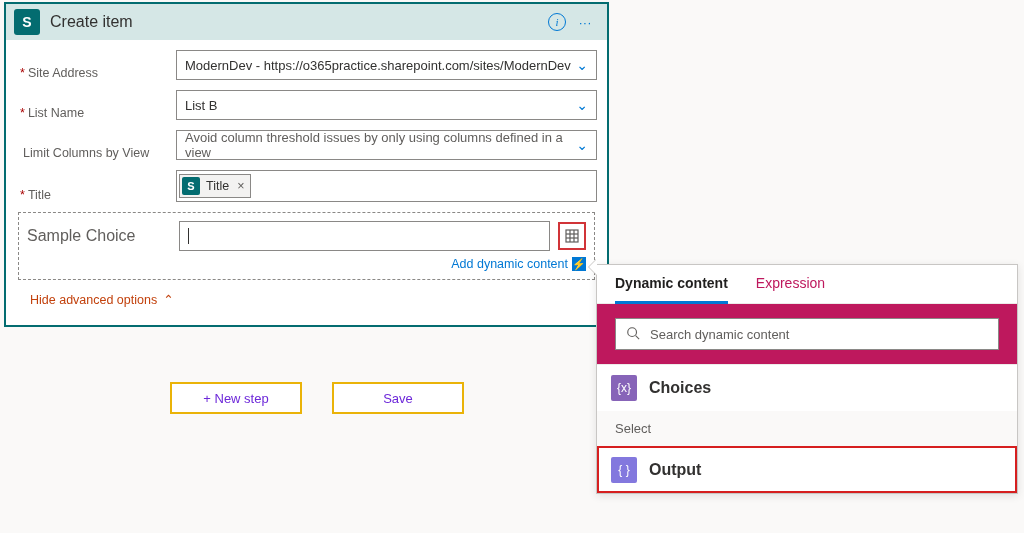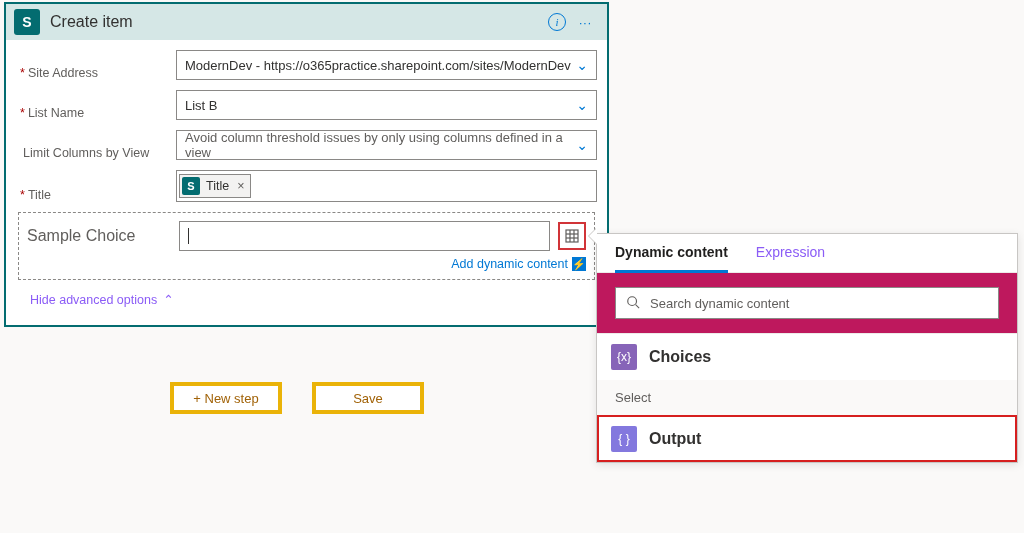--- a/index.html
+++ b/index.html
@@ -28,29 +28,29 @@
     .dashed-inner { display: flex; align-items: flex-start; }
     .sample-label { width: 152px; padding-top: 6px; font-size: 16px; color: #605e5c; }
     .sample-right { flex: 1; }
     .sample-input-wrap { display: flex; align-items: center; gap: 8px; }
     .sample-input { flex: 1; height: 30px; border: 1px solid #8a8886; padding: 0 8px; display: flex; align-items: center; }
     .sample-input .cursor { width: 1px; height: 16px; background: #323130; }
     .picker-btn { width: 28px; height: 28px; border: 2px solid #d13438; display: flex; align-items: center; justify-content: center; color: #605e5c; }
     .add-dyn { text-align: right; margin-top: 6px; font-size: 12.5px; color: #0078d4; }
     .add-dyn .plus { display: inline-block; width: 14px; height: 14px; background: #0078d4; color: #fff; text-align: center; line-height: 14px; font-size: 11px; margin-left: 4px; }
     
-    .hide-adv { padding: 12px 14px 14px 14px; color: #8b5cf6; font-size: 12.5px; display: flex; align-items: center; gap: 6px; }
+    .hide-adv { padding: 12px 14px 14px 14px; color: #c2410c; font-size: 12.5px; display: flex; align-items: center; gap: 6px; }
     
     .footer-btns { position: absolute; left: 170px; top: 382px; display: flex; gap: 30px; }
-    .footer-btn { width: 112px; height: 32px; border: 4px solid #eab308; background: #fff; display: flex; align-items: center; justify-content: center; font-size: 13px; color: #a16207; cursor: pointer; }
+    .footer-btn { width: 132px; height: 32px; border: 2px solid #eab308; background: #fff; display: flex; align-items: center; justify-content: center; font-size: 13px; color: #6d28d9; cursor: pointer; }
     
-    .flyout { position: absolute; left: 596px; top: 233px; width: 422px; background: #fff; border: 1px solid #c8c6c4; box-shadow: 0 2px 8px rgba(0,0,0,0.1); }
+    .flyout { position: absolute; left: 596px; top: 264px; width: 422px; background: #fff; border: 1px solid #c8c6c4; box-shadow: 0 2px 8px rgba(0,0,0,0.1); }
     .flyout::before { content: ""; position: absolute; left: -8px; top: -6px; width: 0; height: 0; border-top: 8px solid transparent; border-bottom: 8px solid transparent; border-right: 8px solid #fff; filter: drop-shadow(-1px 0 0 #c8c6c4); }
     .fly-tabs { display: flex; padding: 10px 18px 0 18px; gap: 28px; border-bottom: 1px solid #edebe9; }
-    .fly-tab { padding-bottom: 10px; font-size: 14px; color: #8b5cf6; cursor: pointer; }
+    .fly-tab { padding-bottom: 10px; font-size: 14px; color: #be185d; cursor: pointer; }
     .fly-tab.active { color: #201f1e; font-weight: 600; border-bottom: 3px solid #0078d4; margin-bottom: -1px; }
     .fly-search-wrap { padding: 14px 18px; background: #be185d; }
     .fly-search { height: 32px; border: 1px solid #8a8886; display: flex; align-items: center; padding: 0 10px; gap: 10px; background: #fff; }
     .fly-search .mag { color: #605e5c; }
     .fly-search .ph { color: #605e5c; font-size: 13px; }
     .fly-group-header { padding: 10px 18px; background: #faf9f8; color: #605e5c; font-size: 13px; }
     .fly-item { display: flex; align-items: center; padding: 10px 14px; gap: 12px; cursor: pointer; border-top: 1px solid #edebe9; }
     .fly-item.highlighted { outline: 2px solid #d61f1f; outline-offset: -2px; }
     .fly-icon { width: 26px; height: 26px; border-radius: 2px; display: flex; align-items: center; justify-content: center; color: #fff; font-size: 12px; }
     .fly-icon.var { background: #8764b8; }

